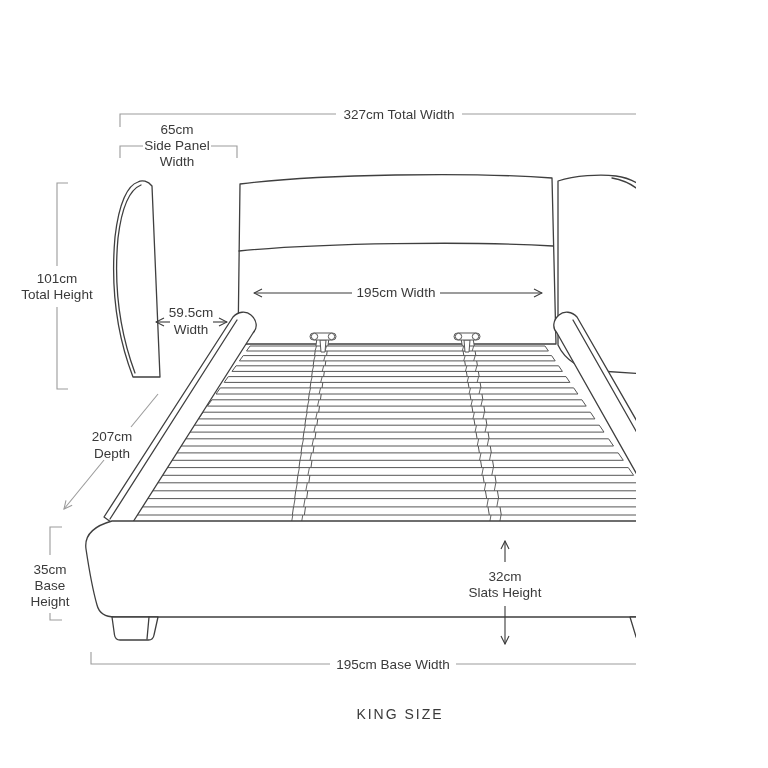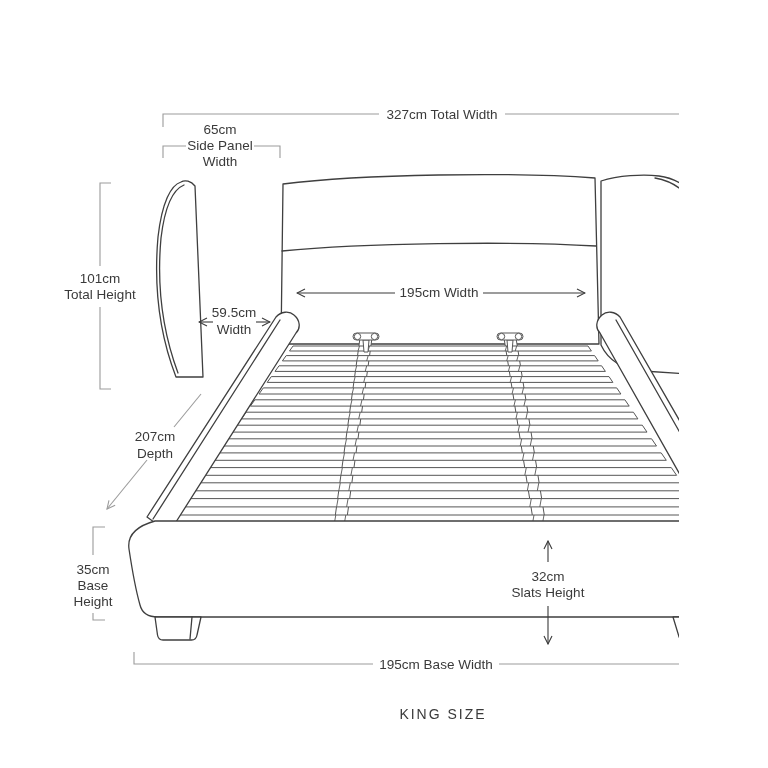--- a/index.html
+++ b/index.html
@@ -1,19 +1,19 @@
 <!DOCTYPE html>
 <html style="--bg: #ffffff; --line: #3f3f3f; --dim: #9b9b9b; --txt: #3a3a3a;"><head>
 <meta charset="utf-8">
 <style>
   :root{
     --bg:#ffffff; --line:#3f3f3f; --dim:#9b9b9b; --txt:#3a3a3a;
   }
   html,body{margin:0;padding:0;background:var(--bg);}
-  .stage{position:relative;width:636px;height:768px;background:var(--bg);overflow:hidden;padding-left:43px;}
+  .stage{position:relative;width:636px;height:768px;background:var(--bg);overflow:hidden;}
   svg{display:block;}
   text{
     font-family:"Liberation Sans", sans-serif;
     font-size:13.5px;
     fill:var(--txt);
   }
   .dim{stroke:var(--dim);fill:none;stroke-width:1.1;stroke-linecap:butt;}
   .dimdark{stroke:var(--txt);fill:none;stroke-width:1.1;}
   .bed{stroke:var(--line);fill:none;stroke-width:1.3;stroke-linecap:round;stroke-linejoin:round;}
   .bedf{stroke:var(--line);fill:#ffffff;stroke-width:1.3;stroke-linecap:round;stroke-linejoin:round;}

